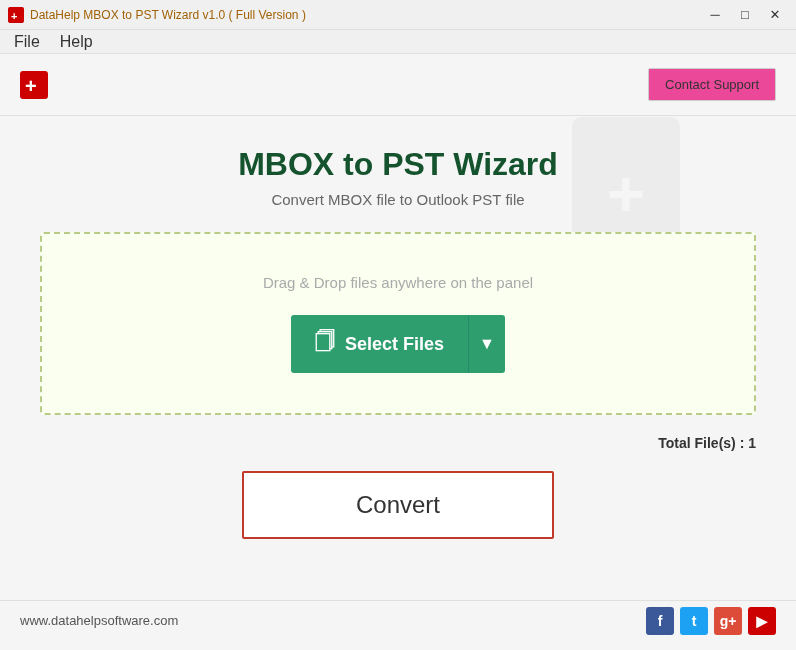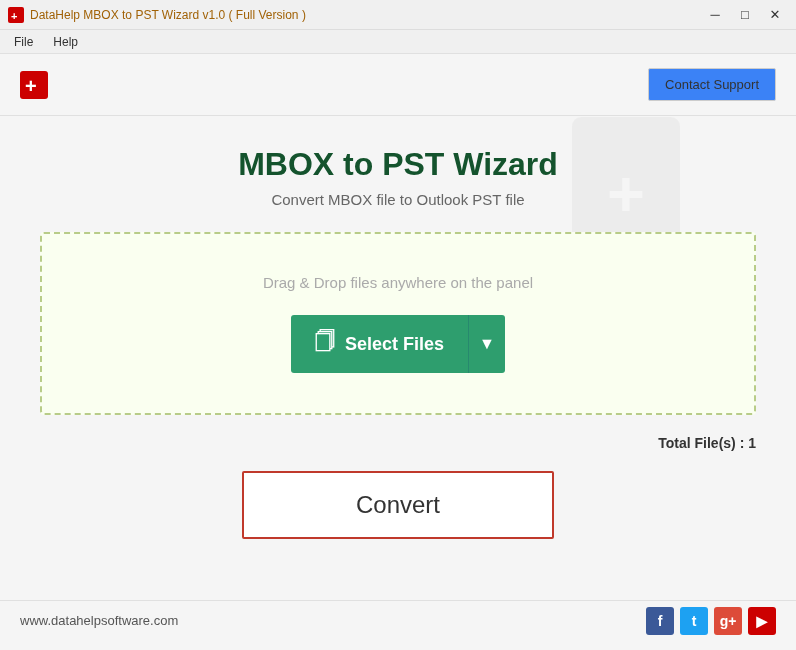--- a/index.html
+++ b/index.html
@@ -57,21 +57,21 @@
     .menu-bar {
       height: 24px;
       background: #f0f0f0;
       display: flex;
       align-items: center;
       padding: 0 4px;
       border-bottom: 1px solid #e0e0e0;
     }
     .menu-item {
       padding: 2px 10px;
-      font-size: 12px;
+      font-size: 16px;
       color: #333;
       cursor: pointer;
     }
 
     
     .main-window {
       background: #f5f5f5;
       height: calc(650px - 54px);
       position: relative;
     }
@@ -96,21 +96,21 @@
     }
     .logo-text {
       font-size: 20px;
       font-weight: bold;
       color: #333;
     }
     .logo-text span {
       color: #e00;
     }
     .contact-support-btn {
-      background: #3b82f6;
+      background: #ec4899;
       border: 1px solid #ccc;
       padding: 8px 16px;
       font-size: 13px;
       cursor: pointer;
       color: #333;
       border-radius: 2px;
     }
 
     
     .watermark {

